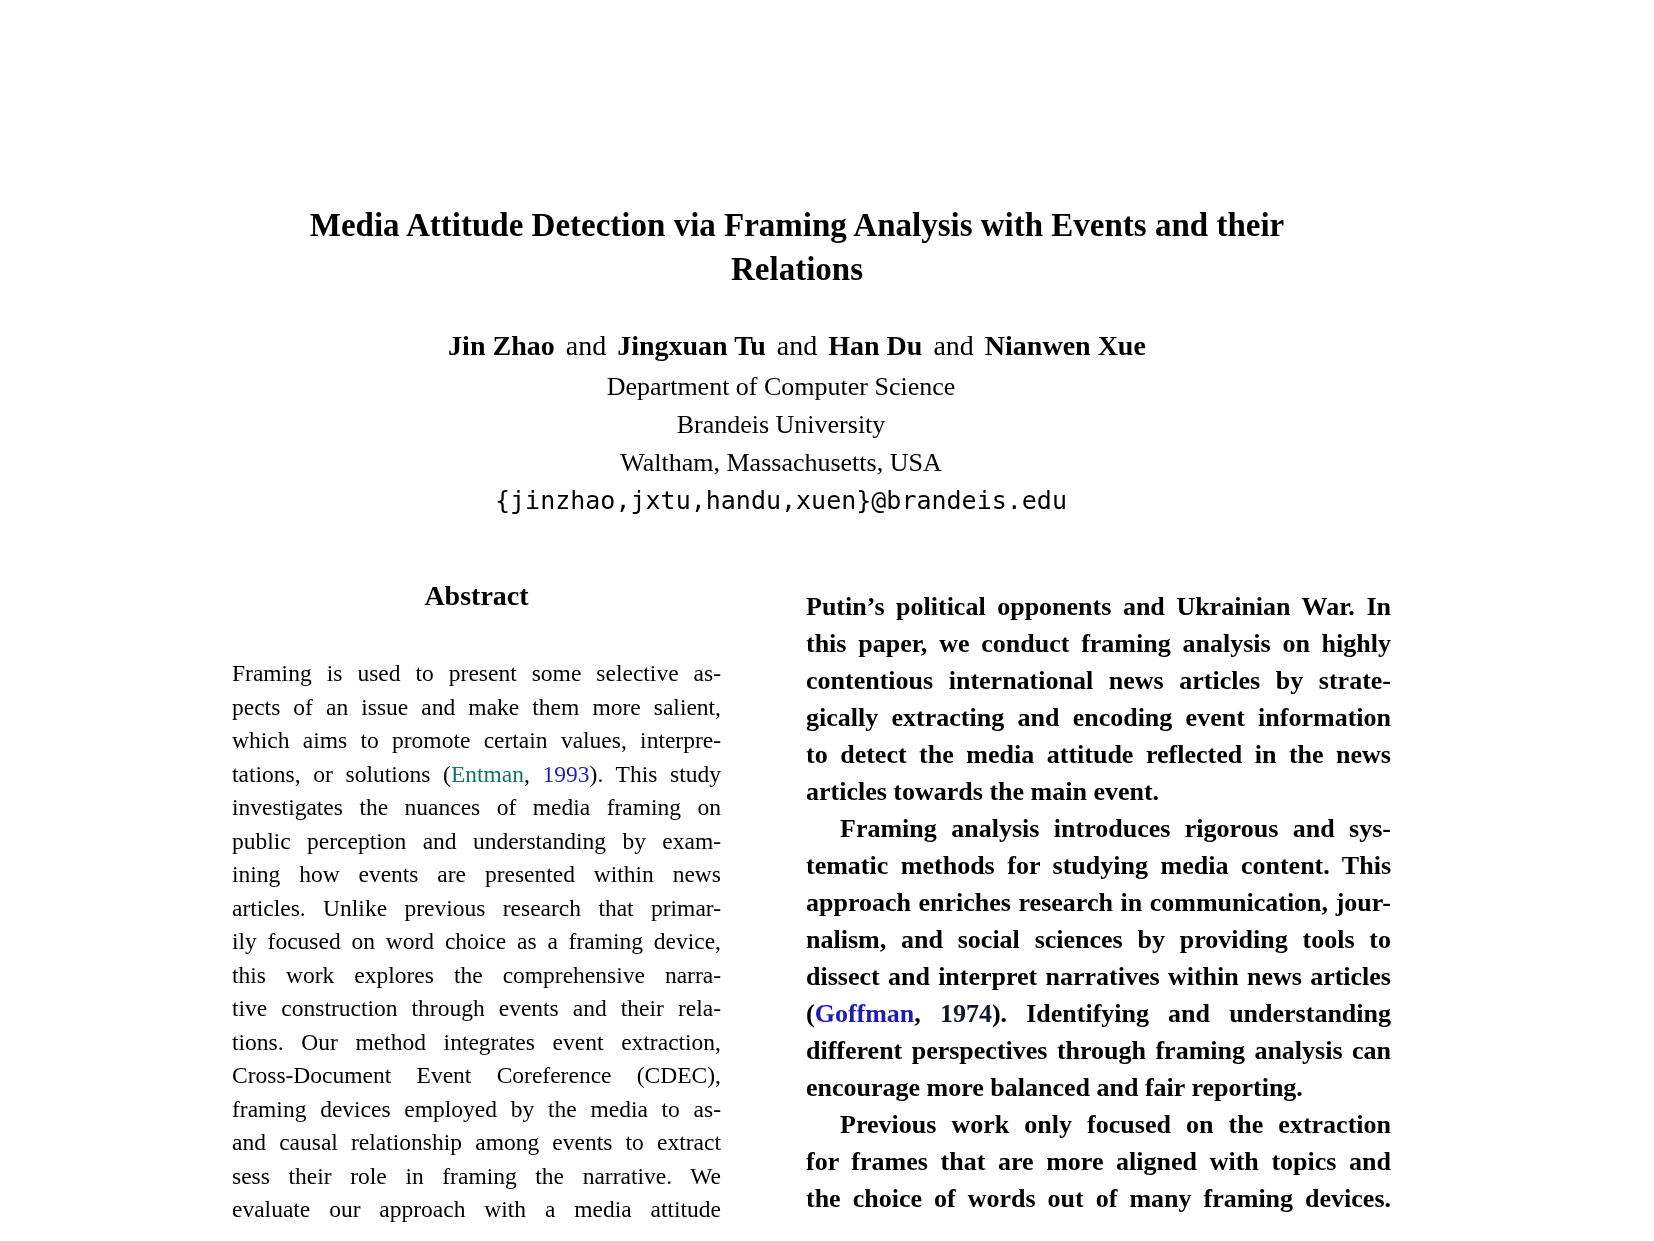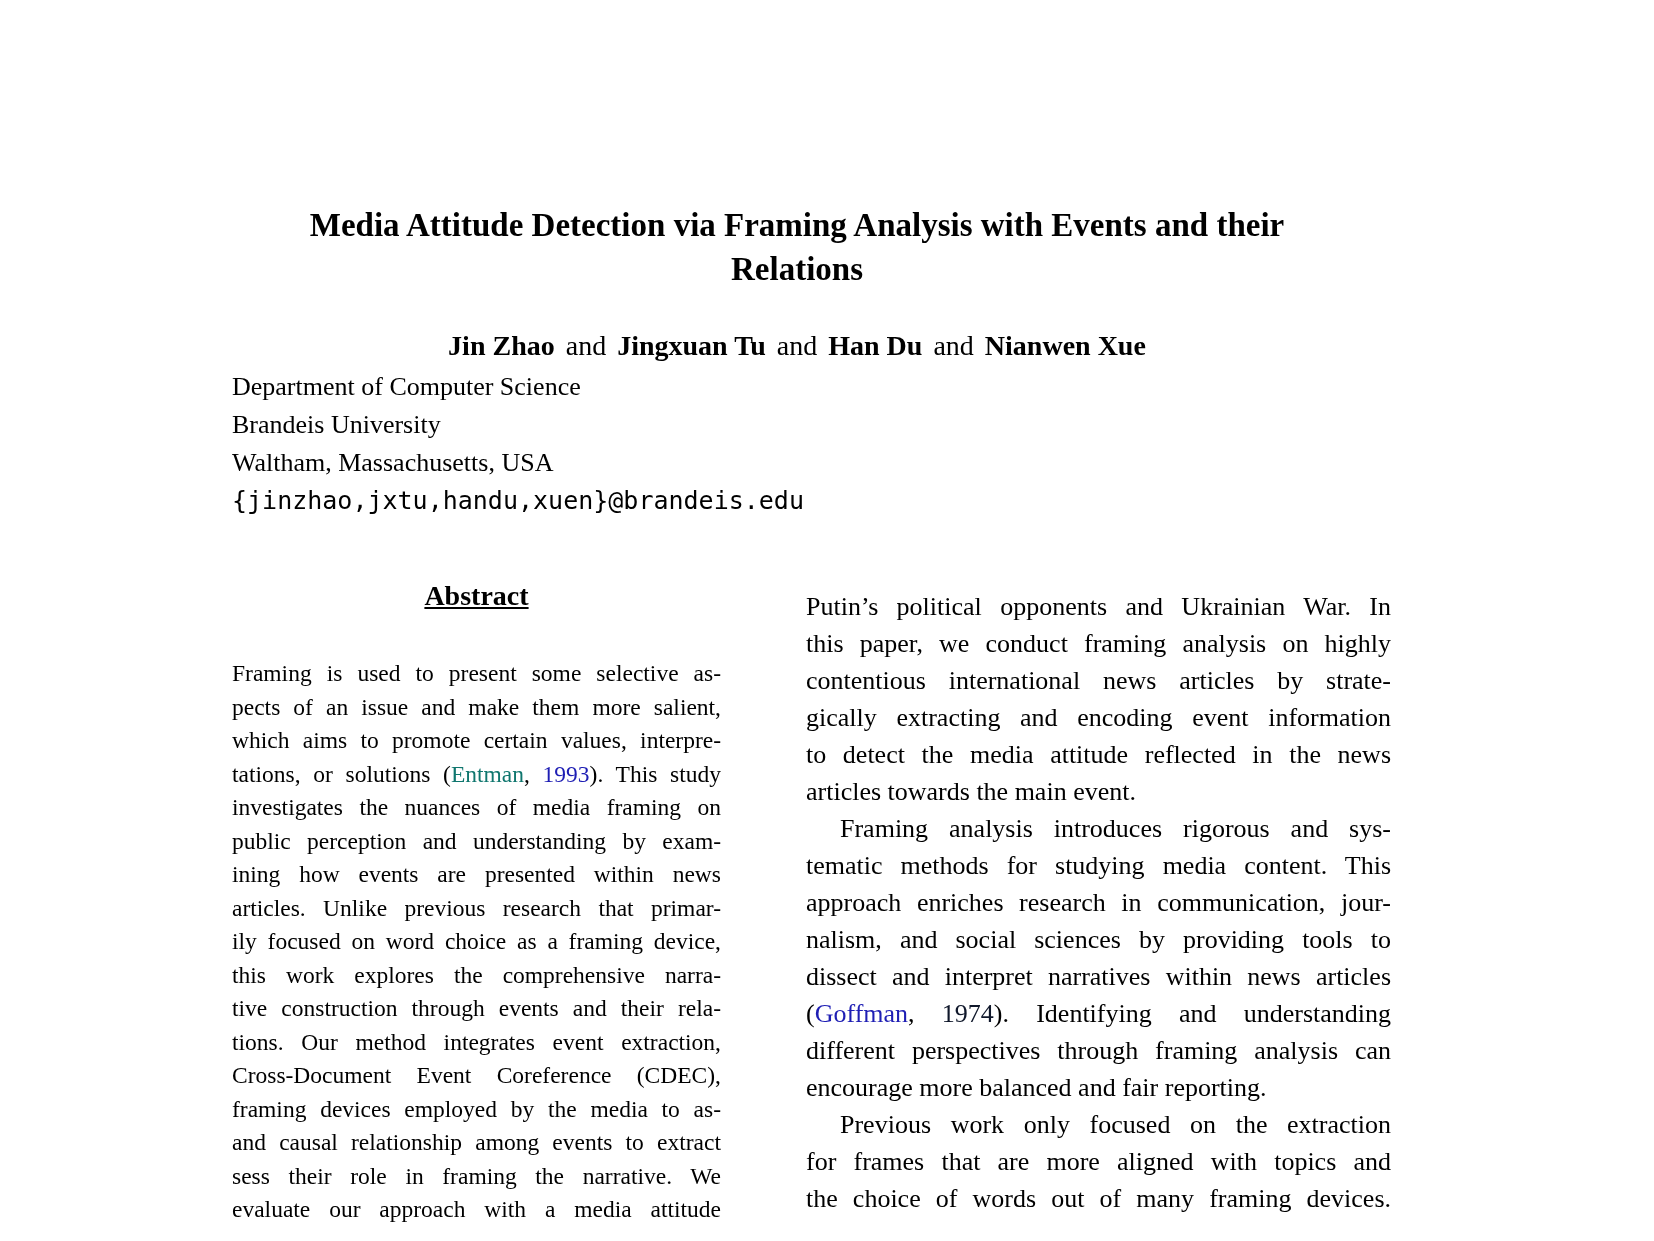--- a/index.html
+++ b/index.html
@@ -14,36 +14,36 @@
   }
 
   .author-row {
     position: absolute; left: 232px; top: 330px; width: 1130px;
     text-align: center; font-size: 28px;
   }
   .author-row .aname { font-weight: bold; }
   .author-row .and { font-weight: normal; margin: 0 11px; }
 
   .affil-block {
-    position: absolute; left: 232px; top: 368px; width: 1130px;
-    text-align: left; font-size: 26px; line-height: 38px;
+    position: absolute; left: 216px; top: 368px; width: 1130px;
+    text-align: center; font-size: 26px; line-height: 38px;
   }
   .affil-email {
     font-family: "DejaVu Sans Mono", monospace;
     font-size: 25px; letter-spacing: 0px;
   }
 
   .abstract-col { position: absolute; left: 232px; top: 580px; width: 489px; }
   .abstract-heading {
-    text-align: center; font-weight: bold; font-size: 28px; text-decoration: underline;
+    text-align: center; font-weight: bold; font-size: 28px;
   }
   .abstract-body { margin-top: 45px; font-size: 23.5px; }
   .abstract-body .tline { line-height: 33.5px; }
 
-  .right-col { position: absolute; left: 806px; top: 588px; width: 585px; font-size: 26px; }
+  .right-col { position: absolute; left: 806px; top: 588px; width: 585px; font-size: 26px; font-weight: bold; }
   .right-col .tline { line-height: 37px; }
 
   .tline { text-align: justify; text-align-last: justify; white-space: normal; }
   .tline.plast { text-align-last: left; }
   .tline.pindent { text-indent: 34px; }
 
   .cite { text-decoration: none; }
 </style>
 </head>
 <body>

